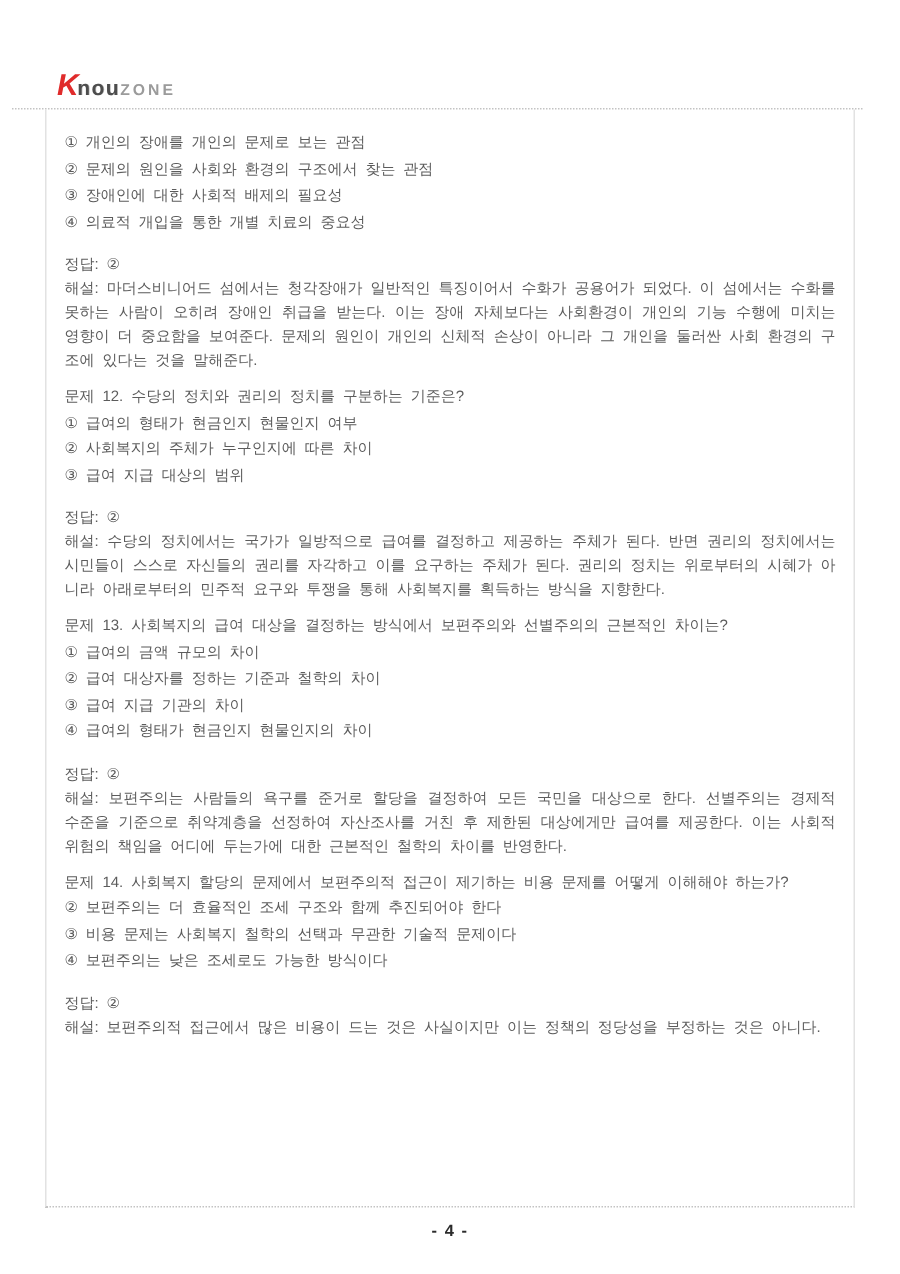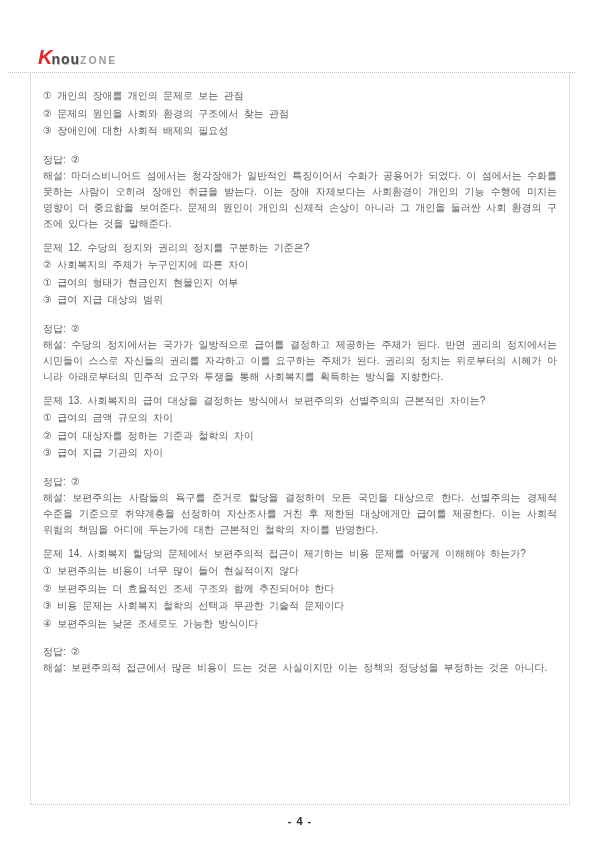--- a/index.html
+++ b/index.html
@@ -107,45 +107,46 @@
   </div>
 
   <div class="rule-top"></div>
 
   <div class="content-box">
 
     <div>
       <div class="choice-line">① 개인의 장애를 개인의 문제로 보는 관점</div>
       <div class="choice-line">② 문제의 원인을 사회와 환경의 구조에서 찾는 관점</div>
       <div class="choice-line">③ 장애인에 대한 사회적 배제의 필요성</div>
+      <div class="choice-line">④ 의료적 개입을 통한 개별 치료의 중요성</div>
       <div class="answer-line">정답: ②</div>
       <div class="explanation">해설: 마더스비니어드 섬에서는 청각장애가 일반적인 특징이어서 수화가 공용어가 되었다. 이 섬에서는 수화를 못하는 사람이 오히려 장애인 취급을 받는다. 이는 장애 자체보다는 사회환경이 개인의 기능 수행에 미치는 영향이 더 중요함을 보여준다. 문제의 원인이 개인의 신체적 손상이 아니라 그 개인을 둘러싼 사회 환경의 구조에 있다는 것을 말해준다.</div>
     </div>
 
     <div>
       <div class="q-title">문제 12. 수당의 정치와 권리의 정치를 구분하는 기준은?</div>
+      <div class="choice-line">① 급여의 형태가 현금인지 현물인지 여부</div>
       <div class="choice-line">② 사회복지의 주체가 누구인지에 따른 차이</div>
-      <div class="choice-line">① 급여의 형태가 현금인지 현물인지 여부</div>
       <div class="choice-line">③ 급여 지급 대상의 범위</div>
       <div class="answer-line">정답: ②</div>
       <div class="explanation">해설: 수당의 정치에서는 국가가 일방적으로 급여를 결정하고 제공하는 주체가 된다. 반면 권리의 정치에서는 시민들이 스스로 자신들의 권리를 자각하고 이를 요구하는 주체가 된다. 권리의 정치는 위로부터의 시혜가 아니라 아래로부터의 민주적 요구와 투쟁을 통해 사회복지를 획득하는 방식을 지향한다.</div>
     </div>
 
     <div>
       <div class="q-title">문제 13. 사회복지의 급여 대상을 결정하는 방식에서 보편주의와 선별주의의 근본적인 차이는?</div>
       <div class="choice-line">① 급여의 금액 규모의 차이</div>
       <div class="choice-line">② 급여 대상자를 정하는 기준과 철학의 차이</div>
       <div class="choice-line">③ 급여 지급 기관의 차이</div>
+      <div class="choice-line">④ 급여의 형태가 현금인지 현물인지의 차이</div>
       <div class="answer-line">정답: ②</div>
       <div class="explanation">해설: 보편주의는 사람들의 욕구를 준거로 할당을 결정하여 모든 국민을 대상으로 한다. 선별주의는 경제적 수준을 기준으로 취약계층을 선정하여 자산조사를 거친 후 제한된 대상에게만 급여를 제공한다. 이는 사회적 위험의 책임을 어디에 두는가에 대한 근본적인 철학의 차이를 반영한다.</div>
     </div>
 
     <div>
       <div class="q-title">문제 14. 사회복지 할당의 문제에서 보편주의적 접근이 제기하는 비용 문제를 어떻게 이해해야 하는가?</div>
-      <div class="choice-line">① 보편주의는 비용이 너무 많이 들어 현실적이지 않다</div>
       <div class="choice-line">② 보편주의는 더 효율적인 조세 구조와 함께 추진되어야 한다</div>
       <div class="choice-line">③ 비용 문제는 사회복지 철학의 선택과 무관한 기술적 문제이다</div>
       <div class="choice-line">④ 보편주의는 낮은 조세로도 가능한 방식이다</div>
       <div class="answer-line">정답: ②</div>
       <div class="explanation">해설: 보편주의적 접근에서 많은 비용이 드는 것은 사실이지만 이는 정책의 정당성을 부정하는 것은 아니다.</div>
     </div>
 
   </div>
 
   <div class="footer">- 4 -</div>

